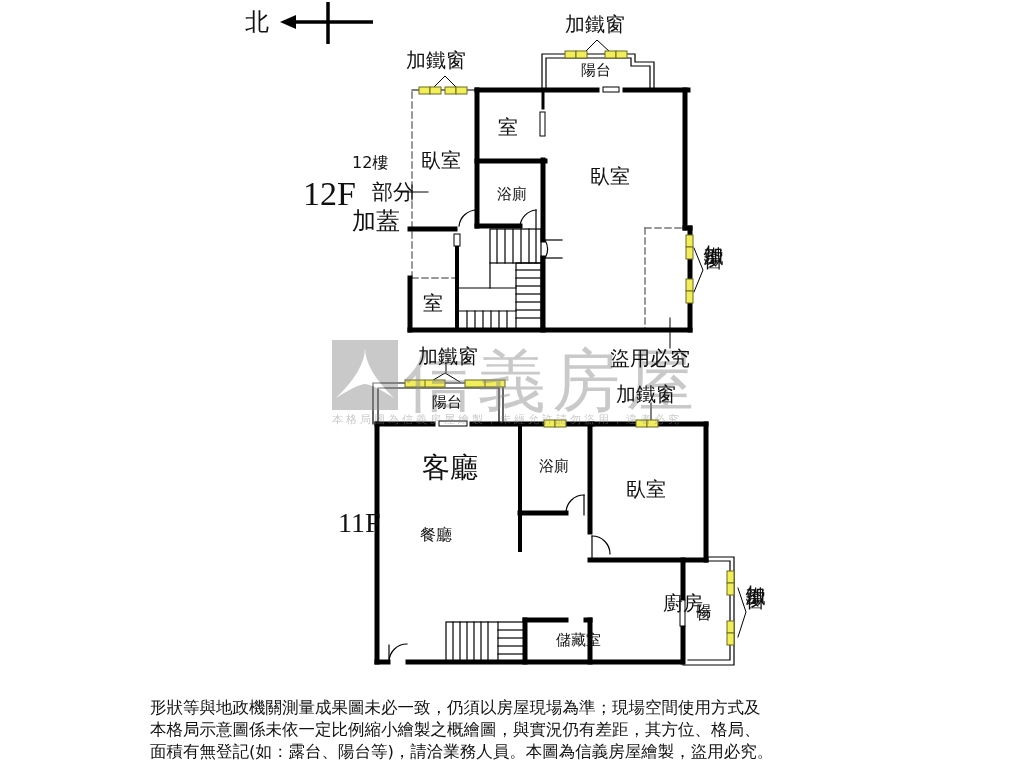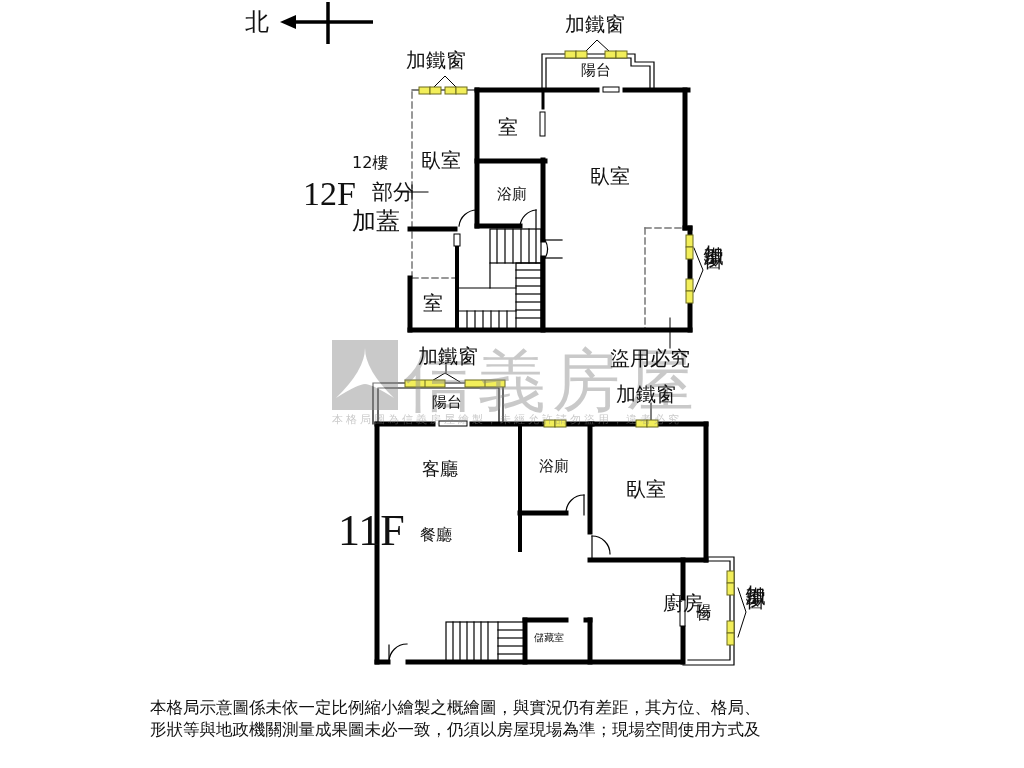--- a/index.html
+++ b/index.html
@@ -230,29 +230,30 @@
 <div class="lbl" style="left:565px;top:14px;font-size:20px;">加鐵窗</div>
 <div class="lbl vert" style="left:704px;top:229px;font-size:20px;">加鐵窗</div>
 <div class="lbl" style="left:610px;top:348px;font-size:20px;">盜用必究</div>
 <div class="lbl" style="left:421px;top:150px;font-size:20px;">臥室</div>
 <div class="lbl" style="left:498px;top:117px;font-size:20px;">室</div>
 <div class="lbl" style="left:497px;top:187px;font-size:15px;">浴廁</div>
 <div class="lbl" style="left:590px;top:166px;font-size:20px;">臥室</div>
 <div class="lbl" style="left:423px;top:293px;font-size:20px;">室</div>
 <div class="lbl" style="left:581px;top:63px;font-size:15px;">陽台</div>
 
-<div class="lbl serif" style="left:322px;top:509px;font-size:44px;">11F</div>
+<div class="lbl serif" style="left:322px;top:509px;font-size:28px;">11F</div>
 <div class="lbl" style="left:418px;top:346px;font-size:20px;">加鐵窗</div>
 <div class="lbl" style="left:616px;top:384px;font-size:20px;">加鐵窗</div>
 <div class="lbl vert" style="left:746px;top:569px;font-size:20px;">加鐵窗</div>
 <div class="lbl" style="left:432px;top:395px;font-size:15px;">陽台</div>
-<div class="lbl" style="left:422px;top:454px;font-size:18px;margin-top:6px;">客廳</div>
+<div class="lbl" style="left:422px;top:454px;font-size:28px;">客廳</div>
 <div class="lbl" style="left:420px;top:527px;font-size:16px;">餐廳</div>
 <div class="lbl" style="left:539px;top:459px;font-size:15px;">浴廁</div>
 <div class="lbl" style="left:626px;top:479px;font-size:20px;">臥室</div>
 <div class="lbl" style="left:618px;top:593px;font-size:20px;margin-left:45px;">廚房</div>
 <div class="lbl vert" style="left:696px;top:592px;font-size:15px;">陽台</div>
-<div class="lbl" style="left:534px;top:633px;font-size:10px;">儲藏室</div>
+<div class="lbl" style="left:556px;top:633px;font-size:15px;">儲藏室</div>
 
 <div class="disclaimer">
+  <div>形狀等與地政機關測量成果圖未必一致，仍須以房屋現場為準；現場空間使用方式及</div>
   <div>本格局示意圖係未依一定比例縮小繪製之概繪圖，與實況仍有差距，其方位、格局、</div>
-  <div>形狀等與地政機關測量成果圖未必一致，仍須以房屋現場為準；現場空間使用方式及</div>
+  <div>面積有無登記(如：露台、陽台等)，請洽業務人員。本圖為信義房屋繪製，盜用必究。</div>
 </div>
 
 </body></html>

